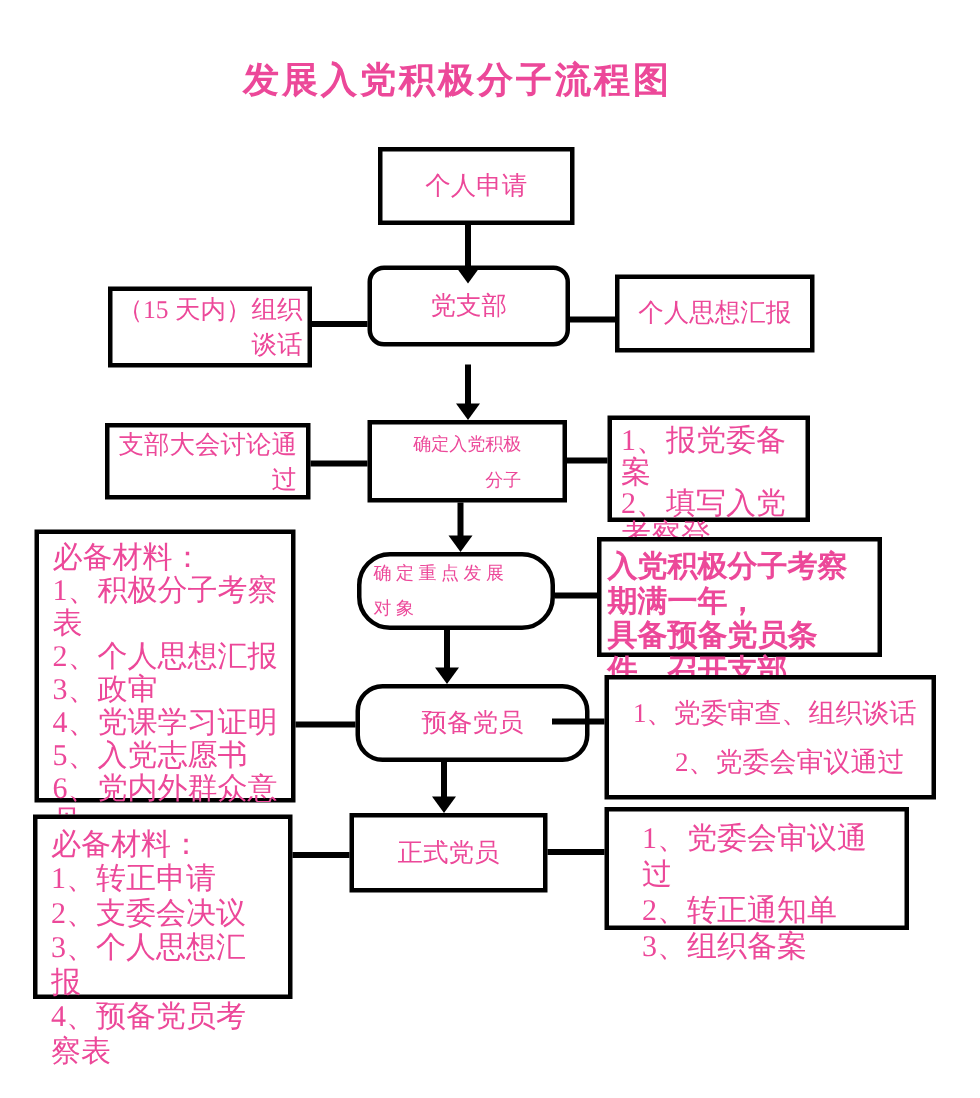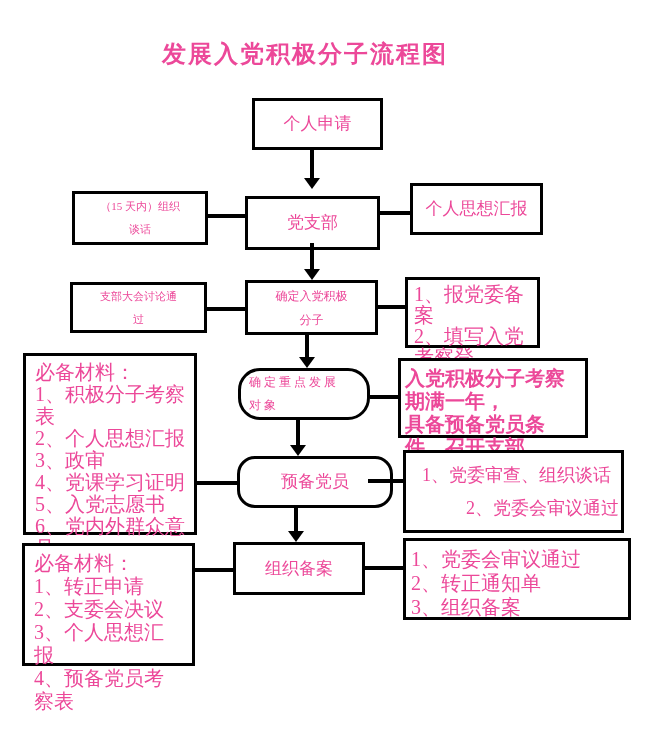--- a/index.html
+++ b/index.html
@@ -30,32 +30,32 @@
     white-space: pre-line;
   }
   .box {
     position: absolute;
     box-sizing: border-box;
     border: 3px solid #000000;
     background: #ffffff;
     display: flex;
     align-items: center;
     justify-content: center;
-    text-align: center;
+    text-align: right;
     white-space: pre-line;
     line-height: 22px;
   }
   .box.left {
     align-items: flex-start;
     justify-content: flex-start;
     text-align: left;
   }
   .fs17 { font-size: 17px; }
   .fs16 { font-size: 12px; }
-  .fs15 { font-size: 11px; }
+  .fs15 { font-size: 17px; }
   .fs14 { font-size: 20px; }
   .vline {
     position: absolute;
     width: 4px;
     background: #000000;
   }
   .hline {
     position: absolute;
     height: 4px;
     background: #000000;
@@ -72,34 +72,34 @@
     position: absolute;
     box-sizing: border-box;
     border: 3px solid #000000;
     background: #ffffff;
     display: flex;
     flex-direction: column;
     justify-content: space-evenly;
     font-size: 18px;
   }
   .steps-box .line1 { padding-left: 16px; }
-  .steps-box .line2 { padding-left: 60px; }
+  .steps-box .line2 { padding-left: 44px; }
 </style>
 </head>
 <body>
 
 <div id="canvas">
 
   <div class="title">发展入党积极分子流程图</div>
 
   <div class="box fs17" style="left:252px; top:98px; width:131px; height:52px;">个人申请</div>
 
   <div class="box fs15" style="left:72px; top:191px; width:136px; height:54px; line-height:23px;">（15 天内）组织
 谈话</div>
-  <div class="box fs17" style="left:245px; top:196px; width:135px; height:54px;">党支部</div>
+  <div class="box fs17" style="left:245px; top:177px; width:135px; height:54px;border-radius:11px;">党支部</div>
   <div class="box fs17" style="left:410px; top:183px; width:133px; height:52px;">个人思想汇报</div>
 
   <div class="box fs15" style="left:70px; top:282px; width:137px; height:51px; line-height:23px;">支部大会讨论通
 过</div>
   <div class="box fs16" style="left:245px; top:280px; width:133px; height:55px; line-height:24px;">确定入党积极
 分子</div>
   <div class="box left fs14" style="left:405px; top:277px; width:135px; height:71px; padding:4px 6px; line-height:21px;">1、报党委备案
 2、填写入党考察登
 记表 3、个人自传</div>
 
@@ -122,22 +122,22 @@
   <div class="steps-box" style="left:403px; top:450px; width:221px; height:83px;">
     <div class="line1">1、党委审查、组织谈话</div>
     <div class="line2">2、党委会审议通过</div>
   </div>
 
   <div class="box left fs14" style="left:22px; top:543px; width:173px; height:123px; padding:6px 9px; line-height:23px;">必备材料：
 1、转正申请
 2、支委会决议
 3、个人思想汇报
 4、预备党员考察表</div>
-  <div class="box fs17" style="left:233px; top:542px; width:132px; height:53px;">组织备案</div>
-  <div class="box left fs14" style="left:403px; top:538px; width:228px; height:82px; padding:6px 5px; line-height:24px;">1、党委会审议通过
+  <div class="box fs17" style="left:233px; top:542px; width:132px; height:53px;">正式党员</div>
+  <div class="box left fs14" style="left:403px; top:538px; width:203px; height:82px; padding:6px 22px; line-height:24px;">1、党委会审议通过
 2、转正通知单
 3、组织备案</div>
 
   <div class="vline" style="left:310px; top:150px; height:29px;"></div>
   <div class="arrowhead" style="left:304px; top:178px;"></div>
 
   <div class="vline" style="left:310px; top:243px; height:27px;"></div>
   <div class="arrowhead" style="left:304px; top:269px;"></div>
 
   <div class="vline" style="left:305px; top:335px; height:23px;"></div>

